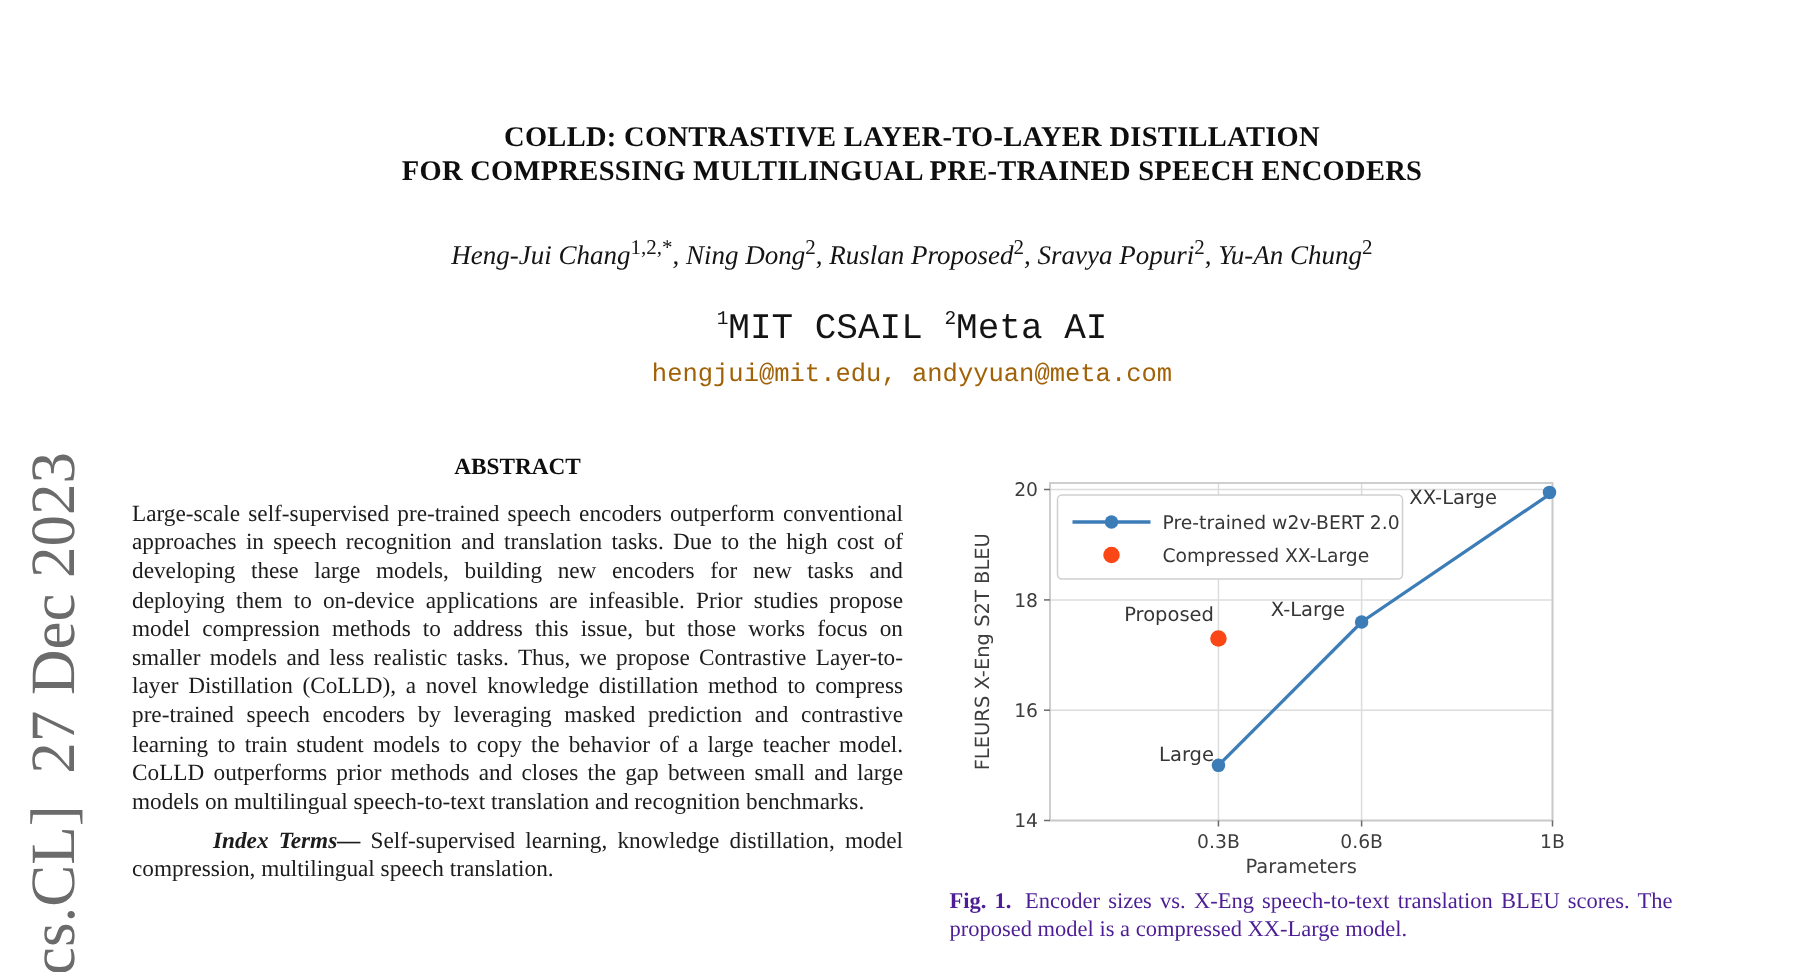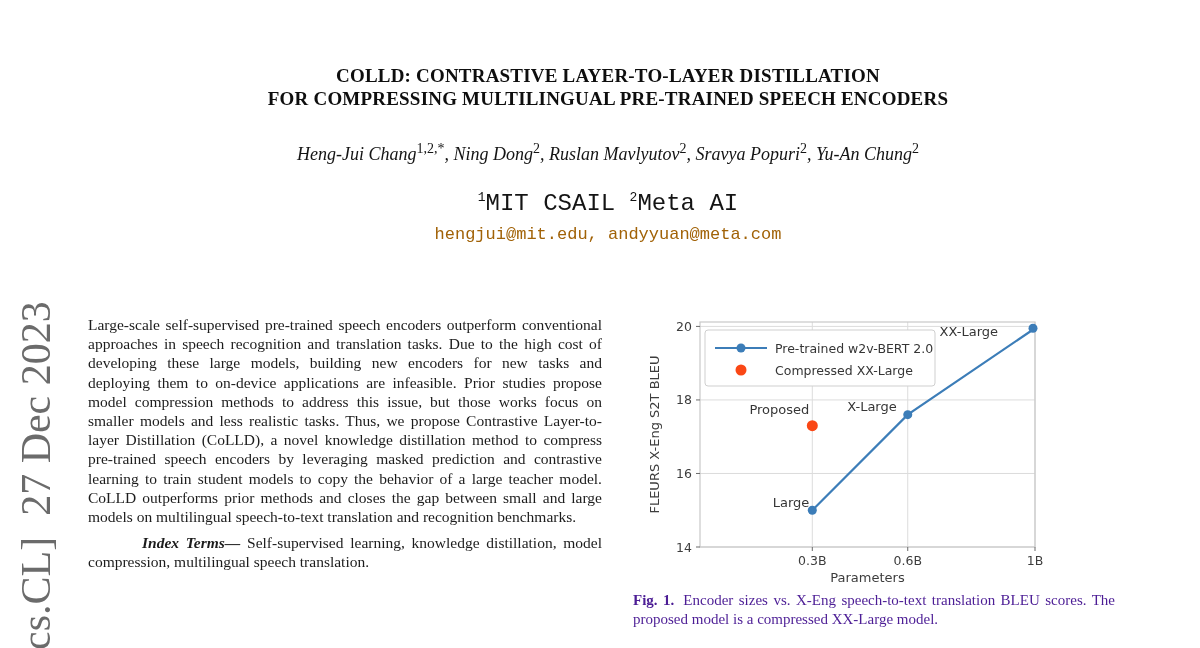--- a/index.html
+++ b/index.html
@@ -8,21 +8,21 @@
 
   
   .stamp{
     position:absolute;left:13px;top:664px;
     transform:rotate(-90deg);transform-origin:0 0;
     font-family:"Liberation Serif",serif;
     font-size:42px;color:#6b6b6b;white-space:pre;line-height:1.1;
   }
 
   
-  .header{position:absolute;left:16px;top:64px;width:1184px;text-align:center;}
+  .header{position:absolute;left:16px;top:80px;width:1184px;text-align:center;}
   .title{margin:0;font-family:"Liberation Serif",serif;font-weight:bold;font-size:19px;line-height:23px;color:#0e0e0e;letter-spacing:.2px;}
   .title .tl{display:block;}
   .authors{margin-top:32px;font-family:"Liberation Serif",serif;font-style:italic;font-size:18px;line-height:24px;color:#141414;}
   .authors sup,.affil sup{font-style:normal;font-size:14px;line-height:0;}
   .affil{margin-top:24px;font-family:Liberation Mono, monospace;font-size:24px;line-height:28px;color:#141414;}
   .affil sup{font-size:13px;}
   .emails{margin-top:7px;font-family:"Liberation Mono","DejaVu Sans Mono",monospace;font-size:17px;line-height:20px;color:#a16207;}
 
   
   .col-left{position:absolute;left:88px;top:303px;width:514px;font-family:"Liberation Serif",serif;}
@@ -48,29 +48,30 @@
 <div class="page">
 
   <div class="stamp">[cs.CL]  27 Dec 2023</div>
 
   <header class="header">
     <h1 class="title">
       <span class="tl">COLLD: CONTRASTIVE LAYER-TO-LAYER DISTILLATION</span>
       <span class="tl">FOR COMPRESSING MULTILINGUAL PRE-TRAINED SPEECH ENCODERS</span>
     </h1>
     <div class="authors">
-      <span><span>Heng-Jui Chang</span><sup>1,2,*</sup><span>, </span></span><span><span>Ning Dong</span><sup>2</sup><span>, </span></span><span><span>Ruslan Mavlyutov</span><sup>2</sup><span>, </span></span><span><span>Sravya Popuri</span><sup>2</sup><span>, </span></span><span><span>Yu-An Chung</span><sup>2</sup><span></span></span>
+      <span><span>Heng-Jui Chang</span><sup>1,2,*</sup><span>, </span></span><span><span>Ning Dong</span><sup>2</sup><span>, </span></span><span><span>Ruslan Proposed</span><sup>2</sup><span>, </span></span><span><span>Sravya Popuri</span><sup>2</sup><span>, </span></span><span><span>Yu-An Chung</span><sup>2</sup><span></span></span>
     </div>
     <div class="affil">
       <sup>1</sup><span>MIT CSAIL </span><sup>2</sup><span>Meta AI</span>
     </div>
     <div class="emails">hengjui@mit.edu, andyyuan@meta.com</div>
   </header>
 
   <section class="col-left">
+    <h2 class="abs-head">ABSTRACT</h2>
     <p class="abs-text">Large-scale self-supervised pre-trained speech encoders outperform conventional approaches in speech recognition and translation tasks. Due to the high cost of developing these large models, building new encoders for new tasks and deploying them to on-device applications are infeasible. Prior studies propose model compression methods to address this issue, but those works focus on smaller models and less realistic tasks. Thus, we propose Contrastive Layer-to-layer Distillation (CoLLD), a novel knowledge distillation method to compress pre-trained speech encoders by leveraging masked prediction and contrastive learning to train student models to copy the behavior of a large teacher model. CoLLD outperforms prior methods and closes the gap between small and large models on multilingual speech-to-text translation and recognition benchmarks.</p>
     <p class="index-terms">
       <b class="it-label">Index Terms—</b><span> Self-supervised learning, knowledge distillation, model compression, multilingual speech translation.</span>
     </p>
   </section>
 
   <section class="col-right">
     <svg id="chart" width="482" height="280" viewBox="0 0 482 280" xmlns="http://www.w3.org/2000/svg">
         <rect x="67" y="17" width="335" height="225" fill="#ffffff"></rect>
         <line x1="179.30294396961062" y1="17" x2="179.30294396961062" y2="242" stroke="#dcdcdc" stroke-width="1"></line>

